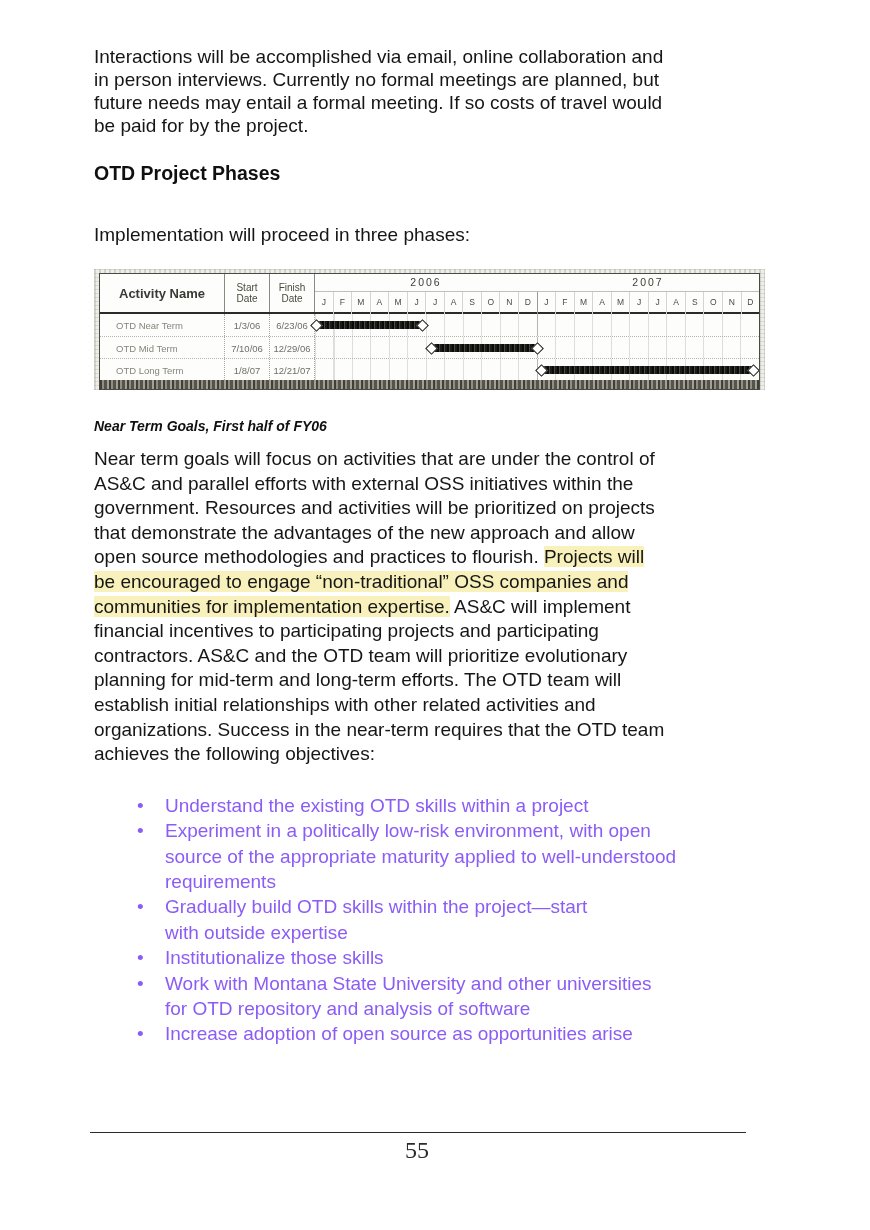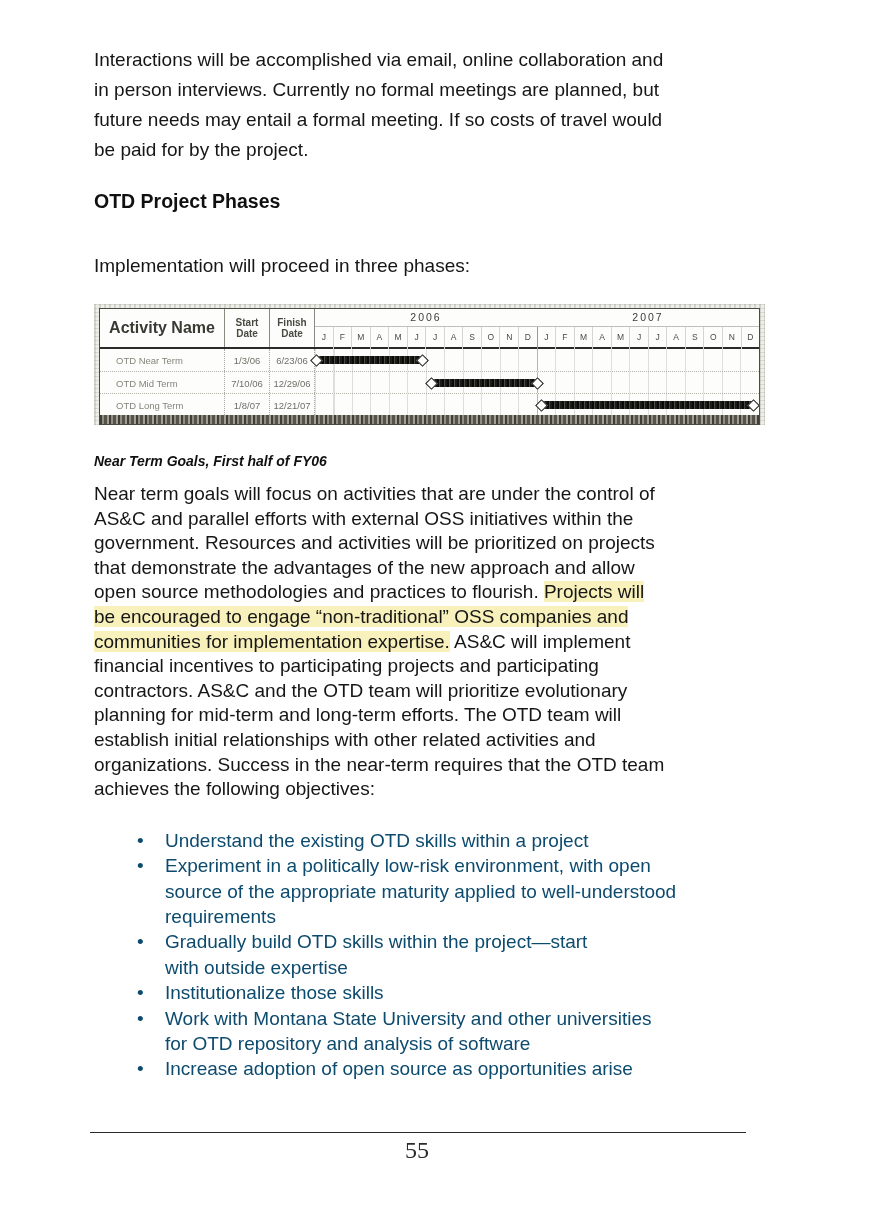--- a/index.html
+++ b/index.html
@@ -8,21 +8,21 @@
     background:#ffffff;
     font-family:"Liberation Sans", sans-serif;
     color:#161616;
     position:relative;
     overflow:hidden;
   }
   .page { padding:45px 100px 0 94px; }
 
   .body-text {
     font-size:19px;
-    line-height:30px;
+    line-height:23px;
     white-space:pre-line;
     color:#161616;
   }
   .near-term-text { line-height:24.6px; }
 
   .section-heading {
     font-size:19.5px;
     font-weight:bold;
     margin-top:25px;
     color:#101010;
@@ -39,28 +39,27 @@
       repeating-linear-gradient(0deg, rgba(110,110,100,.16) 0 1px, transparent 1px 4px);
     padding:4px 5px 0 5px;
   }
   .gantt { background:#fdfdfb; border:1.5px solid #4a4a44; }
   .g-head { display:flex; border-bottom:2px solid #2a2a26; height:40px; }
   .w-act { width:125px; }
   .w-date { width:45px; }
   .w-tl { flex:1; }
   .h-act {
     display:flex; align-items:center; justify-content:center;
-    font-size:16px; font-weight:bold; color:#3a3a34;
+    font-size:13px; font-weight:bold; color:#3a3a34;
     border-right:1px solid #8a8a80;
   }
   .h-date {
     display:flex; align-items:center; justify-content:center; text-align:center;
     font-size:10px; color:#4a4a42; line-height:11px;
     border-right:1px solid #8a8a80;
-    font-weight:bold;
   }
   .years { display:flex; height:17px; }
   .years span {
     flex:1; text-align:center; font-size:10.5px; color:#3c3c36;
     letter-spacing:2px; padding-top:2px;
   }
   .months { display:flex; height:23px; border-top:1px solid #c0c0ba; }
   .m-cell {
     flex:1; text-align:center; font-size:8.5px; color:#4a4a44;
     padding-top:5px; border-left:1px solid #d5d5cf;
@@ -122,21 +121,21 @@
   ul.objectives {
     list-style:none;
     margin-top:26px;
   }
   ul.objectives li {
     position:relative;
     padding-left:71px;
     font-size:19px;
     line-height:25.4px;
     white-space:pre-line;
-    color:#0c4a6e;
+    color:#8b5cf6;
   }
   ul.objectives li::before {
     content:"•";
     position:absolute;
     left:43px;
     top:0;
     font-size:19px;
   }
 
   .footer {

